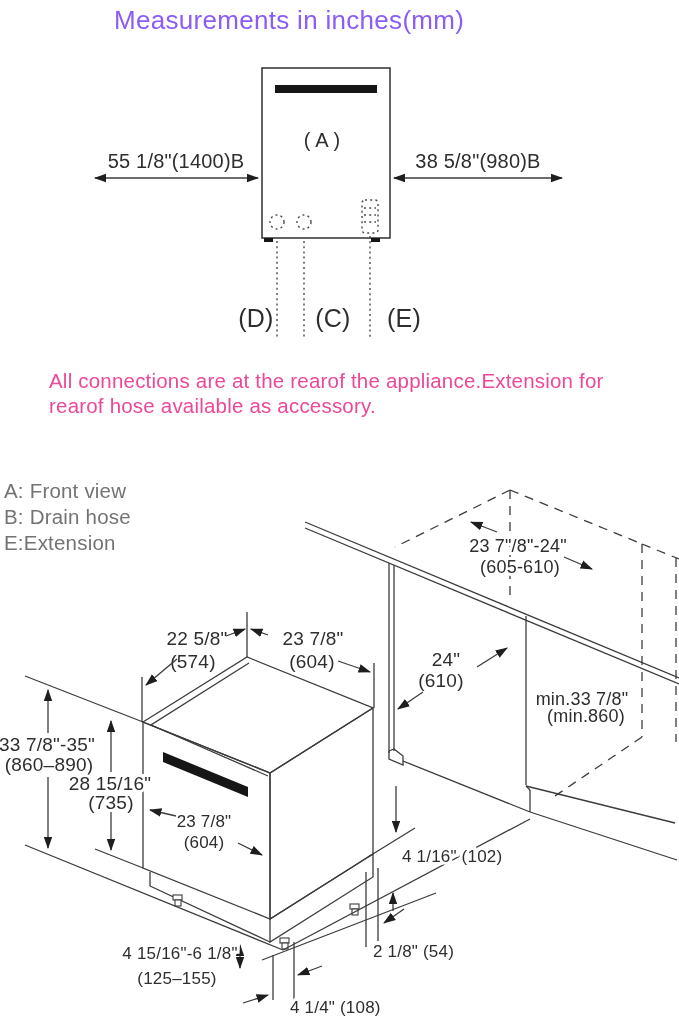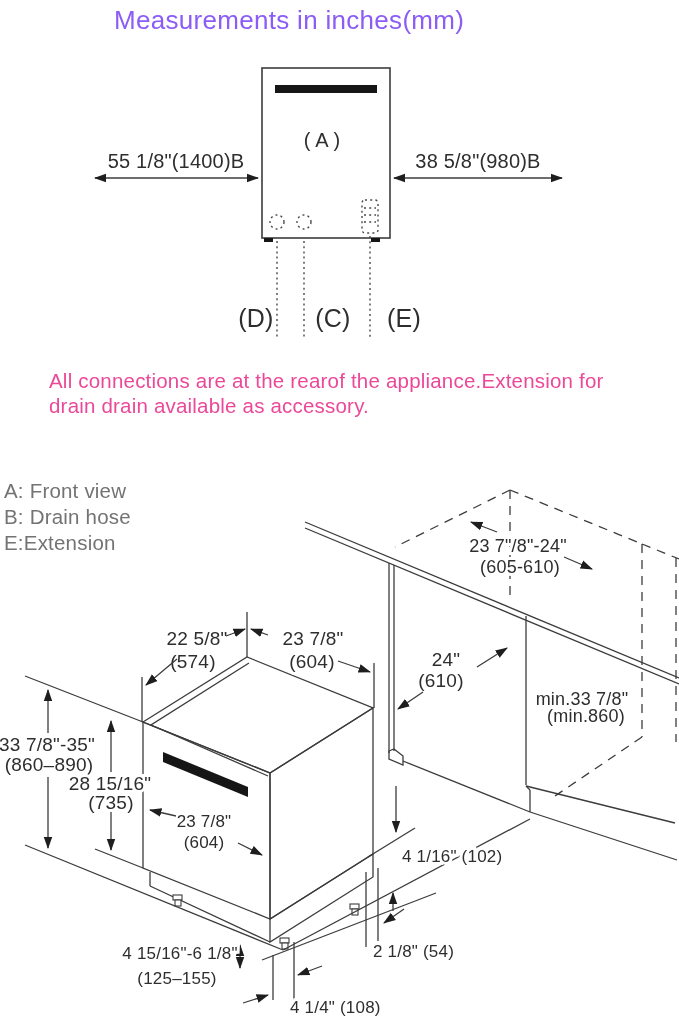--- a/index.html
+++ b/index.html
@@ -26,21 +26,21 @@
 </style>
 </head>
 <body>
 
 <div class="page">
 
   <div class="title">Measurements in inches(mm)</div>
 
   <div class="notes">
     <div>All connections are at the rearof the appliance.Extension for</div>
-    <div>drain drain available as accessory.</div>
+    <div>rearof hose available as accessory.</div>
   </div>
 
   <div class="legend">
     <div>A: Front view</div>
     <div>B: Drain hose</div>
     <div>E:Extension</div>
   </div>
 
   <svg width="679" height="1018" viewBox="0 0 679 1018">
     <defs>

